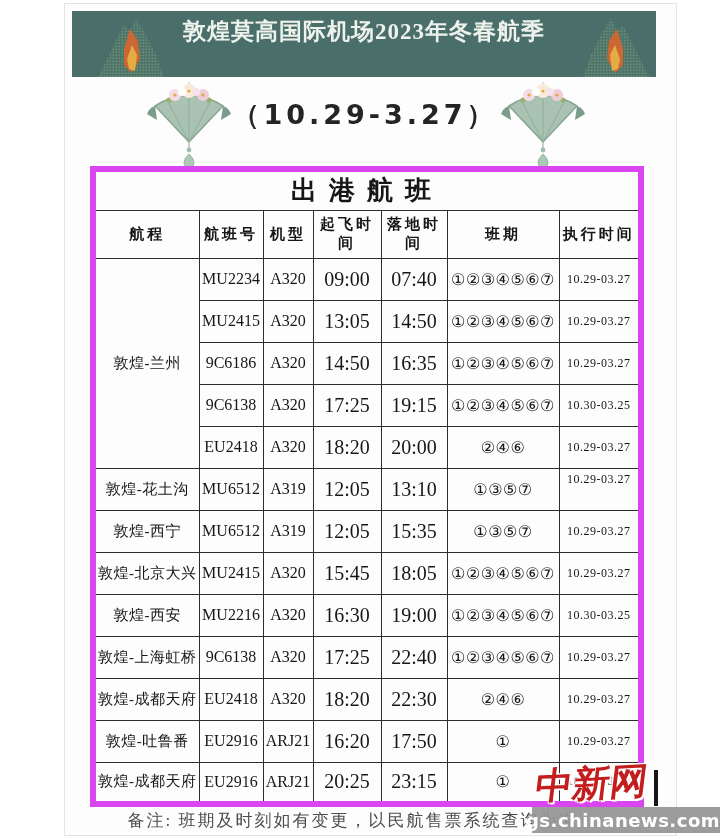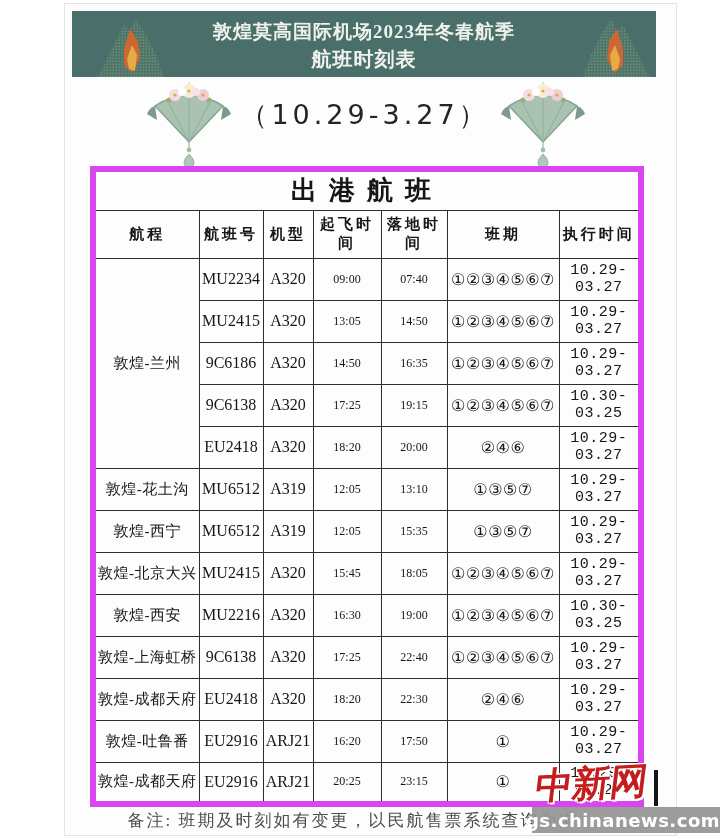--- a/index.html
+++ b/index.html
@@ -6,49 +6,49 @@
   html,body { width:720px; height:839px; background:#ffffff; overflow:hidden; }
   body { position:relative; font-family:"Liberation Serif","DejaVu Serif",serif; color:#161616; }
 
   .photo { position:absolute; left:64px; top:3px; width:613px; height:833px;
            background:#fdfdfd; border:1px solid #e4e4e4; }
 
   
   .banner { position:absolute; left:7px; top:7px; width:584px; height:66px;
             background:#4a6f6a; }
   .banner-text { text-align:center; color:#eef2ec; padding-top:6px; }
-  .banner-line1 { font-size:19px; font-weight:600; letter-spacing:1px; line-height:29px; }
+  .banner-line1 { font-size:23px; font-weight:600; letter-spacing:1px; line-height:29px; }
   .banner-line2 { font-size:20px; font-weight:600; letter-spacing:1px; line-height:26px; }
   .mountain { position:absolute; top:4px; width:74px; height:62px; }
   .mountain.m-left  { left:22px; }
   .mountain.m-right { right:3px; transform:scaleX(-1); }
 
   
   .fan { position:absolute; width:92px; height:90px; top:78px; }
   .fan.f-left  { left:78px; }
   .fan.f-right { left:432px; }
   .date-range { position:absolute; top:93px; left:0; width:600px; text-align:center;
-                font-family:"DejaVu Sans","Liberation Sans",sans-serif; font-weight:normal;
+                font-family:"DejaVu Sans","Liberation Sans",sans-serif; font-weight:bold;
                 font-size:27px; letter-spacing:4px; color:#242424; }
 
   
   table.flight-table { position:absolute; left:25px; top:162px; width:548px;
                        border-collapse:collapse; table-layout:fixed;
                        border:6px solid #d946ef; background:#fdfdfd; }
   .flight-table td, .flight-table th { border:1px solid #2c2c2c; text-align:center;
                        vertical-align:middle; overflow:hidden; }
   tr.t-title td { height:41px; font-size:26px; font-weight:600; letter-spacing:12px; }
   tr.t-head th  { height:48px; font-size:15px; font-weight:600; letter-spacing:3px; }
   tr.t-row td   { height:42px; }
   .cell-route   { font-size:15px; letter-spacing:0.5px; }
   .cell-flight  { font-size:16px; }
   .cell-type    { font-size:16px; }
-  .cell-time    { font-size:12px; }
+  .cell-time    { font-size:20px; }
   .cell-days    { font-size:16px; letter-spacing:0.5px; }
-  .cell-period  { font-size:15px; letter-spacing:0.5px;font-family:Liberation Mono, monospace; }
+  .cell-period  { font-size:12px; letter-spacing:0.5px; }
   td.cell-top   { vertical-align:top; padding-top:3px; }
 
   
   .note { position:absolute; left:0; top:805px; width:575px; text-align:center;
           font-size:17px; letter-spacing:2px; color:#4d4d4d; }
 
   
   .wm-logo { position:absolute; left:536px; top:763px; width:184px; height:46px;
              display:flex; align-items:flex-end; z-index:5; }
   .wm-brand { font-size:37px; font-weight:bold; color:#c41d1d;
@@ -77,21 +77,20 @@
           <circle cx="1.2" cy="1.2" r="0.75" fill="#7c9c80"></circle>
         </pattern>
       </defs>
       <polygon points="4,62 22,26 30,10 36,16 42,4 52,20 62,40 70,62" fill="url(#stipL)"></polygon>
       <polygon points="4,62 22,26 30,10 36,16 42,4 52,20 62,40 70,62" fill="#64876f" opacity="0.22"></polygon>
       <polygon points="30,34 36,14 44,26 46,44 38,58 30,50" fill="#d9652c" opacity="0.9"></polygon>
       <polygon points="33,44 38,30 43,40 41,56 35,54" fill="#e9b84a" opacity="0.85"></polygon>
     </svg>
     <div class="banner-text">
       <div class="banner-line1">敦煌莫高国际机场2023年冬春航季</div>
-      <div class="banner-line2">航班时刻表</div>
     </div>
     <svg class="mountain m-right" viewBox="0 0 74 62">
       <defs>
         <pattern id="stipR" width="3" height="3" patternUnits="userSpaceOnUse">
           <circle cx="1.2" cy="1.2" r="0.75" fill="#7c9c80"></circle>
         </pattern>
       </defs>
       <polygon points="4,62 22,26 30,10 36,16 42,4 52,20 62,40 70,62" fill="url(#stipR)"></polygon>
       <polygon points="4,62 22,26 30,10 36,16 42,4 52,20 62,40 70,62" fill="#64876f" opacity="0.22"></polygon>
       <polygon points="30,34 36,14 44,26 46,44 38,58 30,50" fill="#d9652c" opacity="0.9"></polygon>

